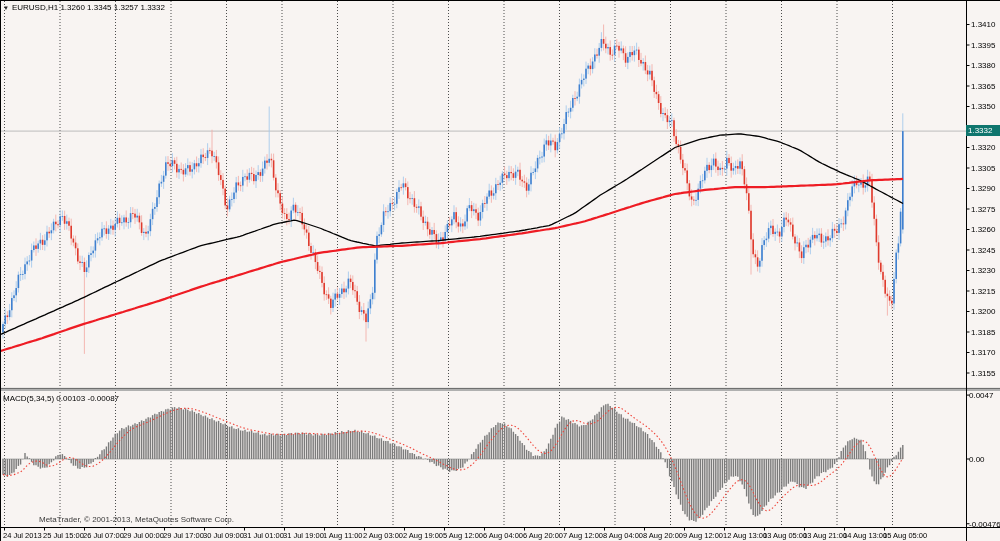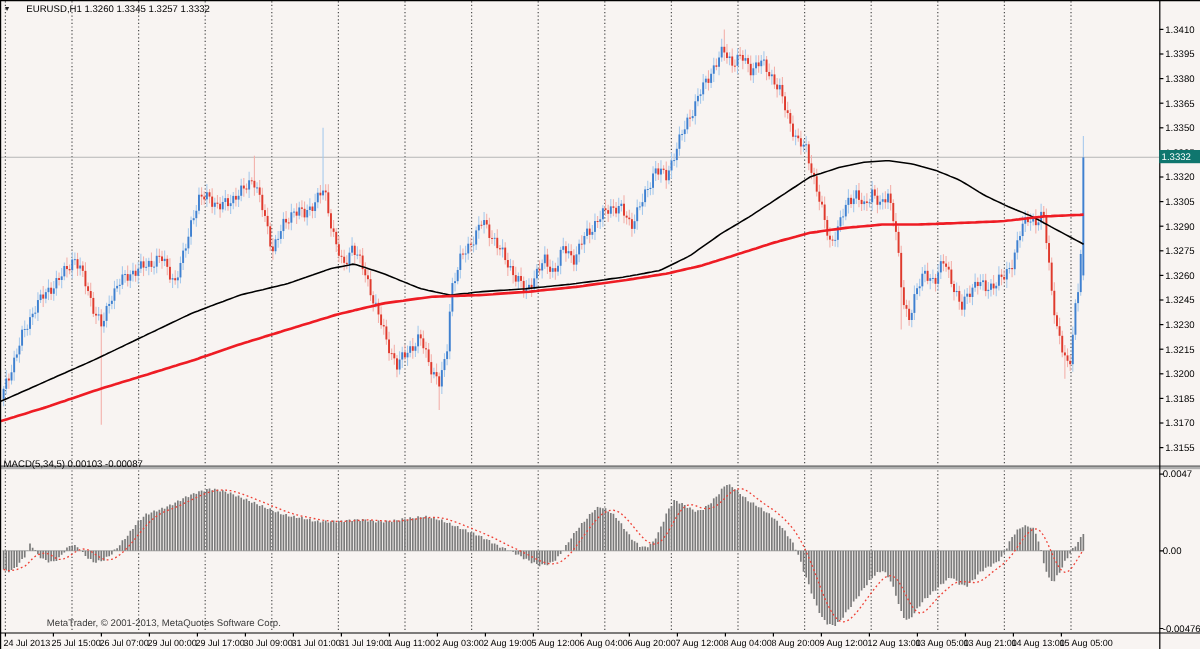--- a/index.html
+++ b/index.html
@@ -1,22 +1,22 @@
 <!DOCTYPE html>
 <html><head>
 <meta charset="utf-8">
 <style>
   html,body{margin:0;padding:0;background:#e9e9e9;}
   .win{position:relative;width:1000px;height:541px;background:#f8f4f2;overflow:hidden;
        font-family:"Liberation Sans",sans-serif;}
   .win svg{position:absolute;left:0;top:0;}
   .overlay{position:absolute;color:#000;white-space:nowrap;}
-  .title{left:3px;top:3px;font-size:8px;display:flex;align-items:center;gap:13px;}
+  .title{left:3px;top:3px;font-size:8px;display:flex;align-items:center;gap:3px;}
   .tri{font-size:6px;line-height:1;color:#222;}
-  .macd-label{left:3px;top:382px;font-size:8px;}
+  .macd-label{left:3px;top:394px;font-size:8px;}
   .watermark{left:3px;top:515px;font-size:8px;color:#3a3a3a;padding-left:36px;}
   .price-tag{left:966px;top:125px;width:33px;height:11px;background:#0f766e;color:#fff;
              font-size:8px;line-height:11px;padding-left:2px;}
   .hs{position:absolute;background:transparent;}
   .hs-price{left:966px;top:0;width:34px;height:527px;}
   .hs-time{left:0;top:527px;width:1000px;height:14px;}
   .hs-macd{left:0;top:391px;width:966px;height:136px;}
   text.ax{font-family:"Liberation Sans",sans-serif;font-size:8px;fill:#000;}
   text.tx{font-family:"Liberation Sans",sans-serif;font-size:7.5px;fill:#000;}
 </style>

